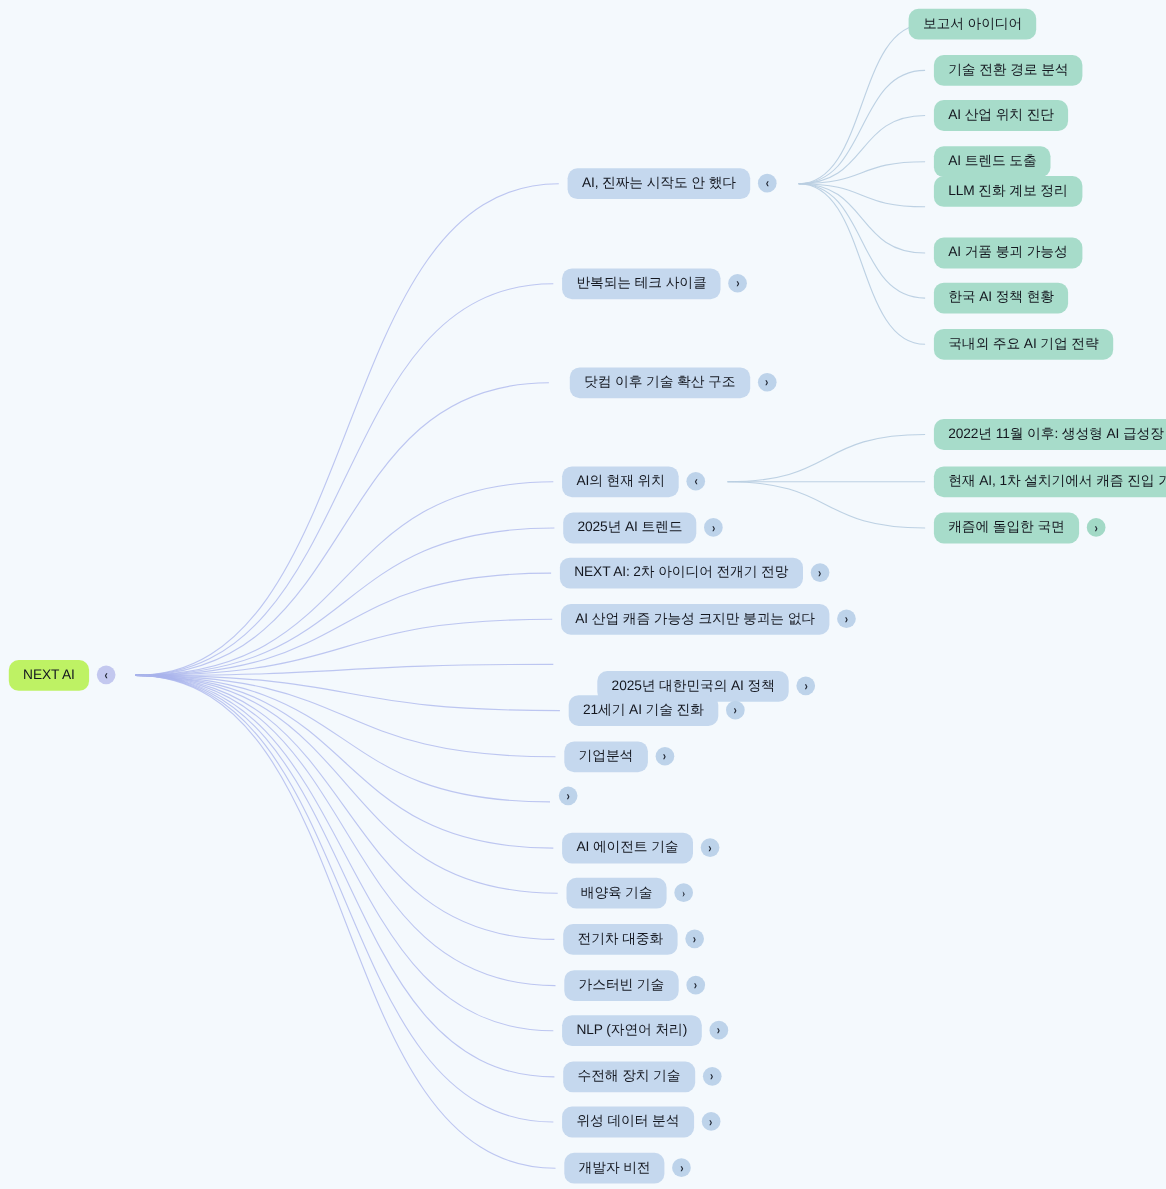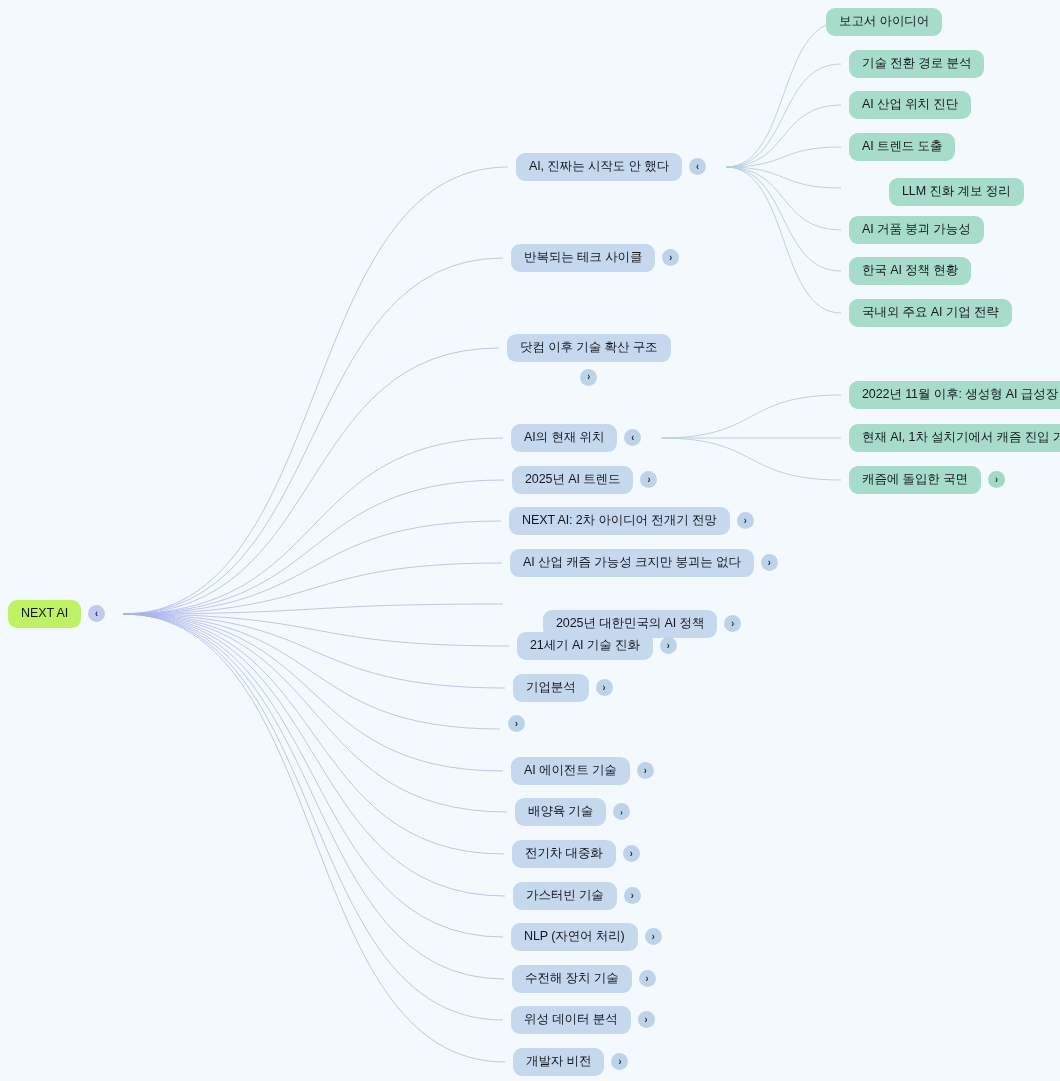--- a/index.html
+++ b/index.html
@@ -104,21 +104,21 @@
         <div class="toggle">
           <span>‹</span>
         </div>
       </div>
       <div class="node lvl1" style="left: 511px; top: 244px;">
         <div class="pill">반복되는 테크 사이클</div>
         <div class="toggle">
           <span>›</span>
         </div>
       </div>
-      <div class="node lvl1" style="left: 507px; top: 334px; flex-direction: column;">
+      <div class="node lvl1" style="left: 518px; top: 334px;">
         <div class="pill">닷컴 이후 기술 확산 구조</div>
         <div class="toggle">
           <span>›</span>
         </div>
       </div>
       <div class="node lvl1" style="left: 511px; top: 424px;">
         <div class="pill">AI의 현재 위치</div>
         <div class="toggle">
           <span>‹</span>
         </div>
@@ -217,21 +217,21 @@
       </div>
       <div class="node lvl2" style="left: 849px; top: 50px;">
         <div class="pill">기술 전환 경로 분석</div>
       </div>
       <div class="node lvl2" style="left: 849px; top: 91px;">
         <div class="pill">AI 산업 위치 진단</div>
       </div>
       <div class="node lvl2" style="left: 849px; top: 133px;">
         <div class="pill">AI 트렌드 도출</div>
       </div>
-      <div class="node lvl2" style="left: 849px; top: 178px; margin-left: 40px;">
+      <div class="node lvl2" style="left: 849px; top: 160px;">
         <div class="pill">LLM 진화 계보 정리</div>
       </div>
       <div class="node lvl2" style="left: 849px; top: 216px;">
         <div class="pill">AI 거품 붕괴 가능성</div>
       </div>
       <div class="node lvl2" style="left: 849px; top: 257px;">
         <div class="pill">한국 AI 정책 현황</div>
       </div>
       <div class="node lvl2" style="left: 849px; top: 299px;">
         <div class="pill">국내외 주요 AI 기업 전략</div>

